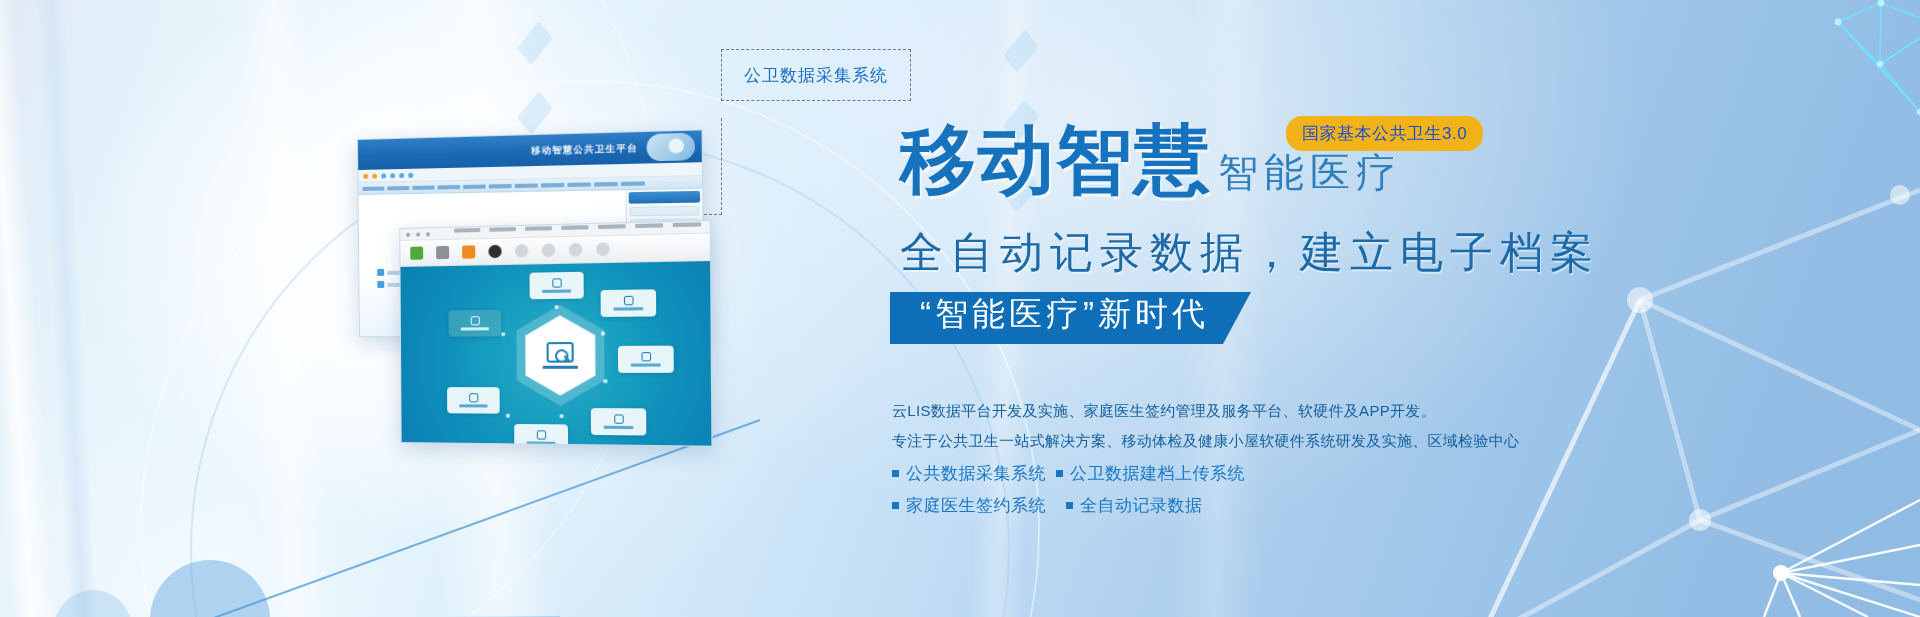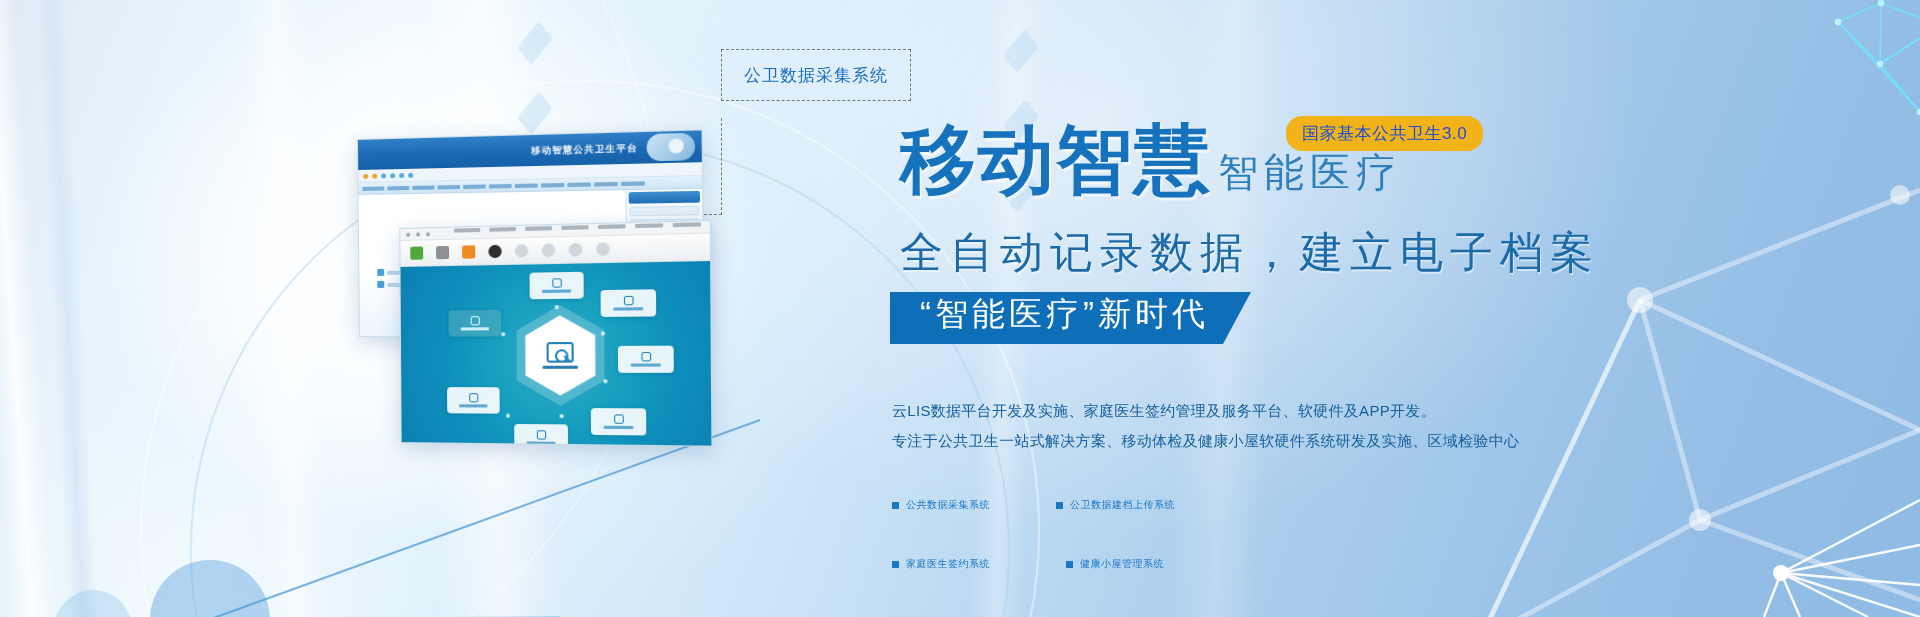--- a/index.html
+++ b/index.html
@@ -206,21 +206,21 @@
   .para p{
     font-size:15px; line-height:30px; color:#16609c; letter-spacing:.3px; white-space:nowrap;
   }
 
   .bullets{
     position:absolute; left:-8px; top:458px;
     display:grid; grid-template-columns:152px 210px; gap:9px 12px;
   }
   .bul{ display:flex; align-items:center; gap:7px; }
   .bul .sq{ width:7px; height:7px; background:#1a77c4; display:block; flex:none; }
-  .bul span{ font-size:10px; color:#1a77c4; letter-spacing:.5px; white-space:nowrap;margin-top:36px; }
+  .bul span{ font-size:17px; color:#1a77c4; letter-spacing:.5px; white-space:nowrap; }
   .bul.ind{ padding-left:10px; }
 </style>
 </head>
 <body>
 
 <div class="banner">
 
   <div class="band b1"></div>
   <div class="band b2"></div>
   <div class="band b3"></div>
@@ -446,18 +446,18 @@
       <div class="bul">
         <span class="sq"></span>
         <span>公卫数据建档上传系统</span>
       </div>
       <div class="bul">
         <span class="sq"></span>
         <span>家庭医生签约系统</span>
       </div>
       <div class="bul ind">
         <span class="sq"></span>
-        <span>健康小屋管理系统</span>
+        <span>全自动记录数据</span>
       </div>
     </div>
 
   </div>
 </div>
 
 </body></html>

